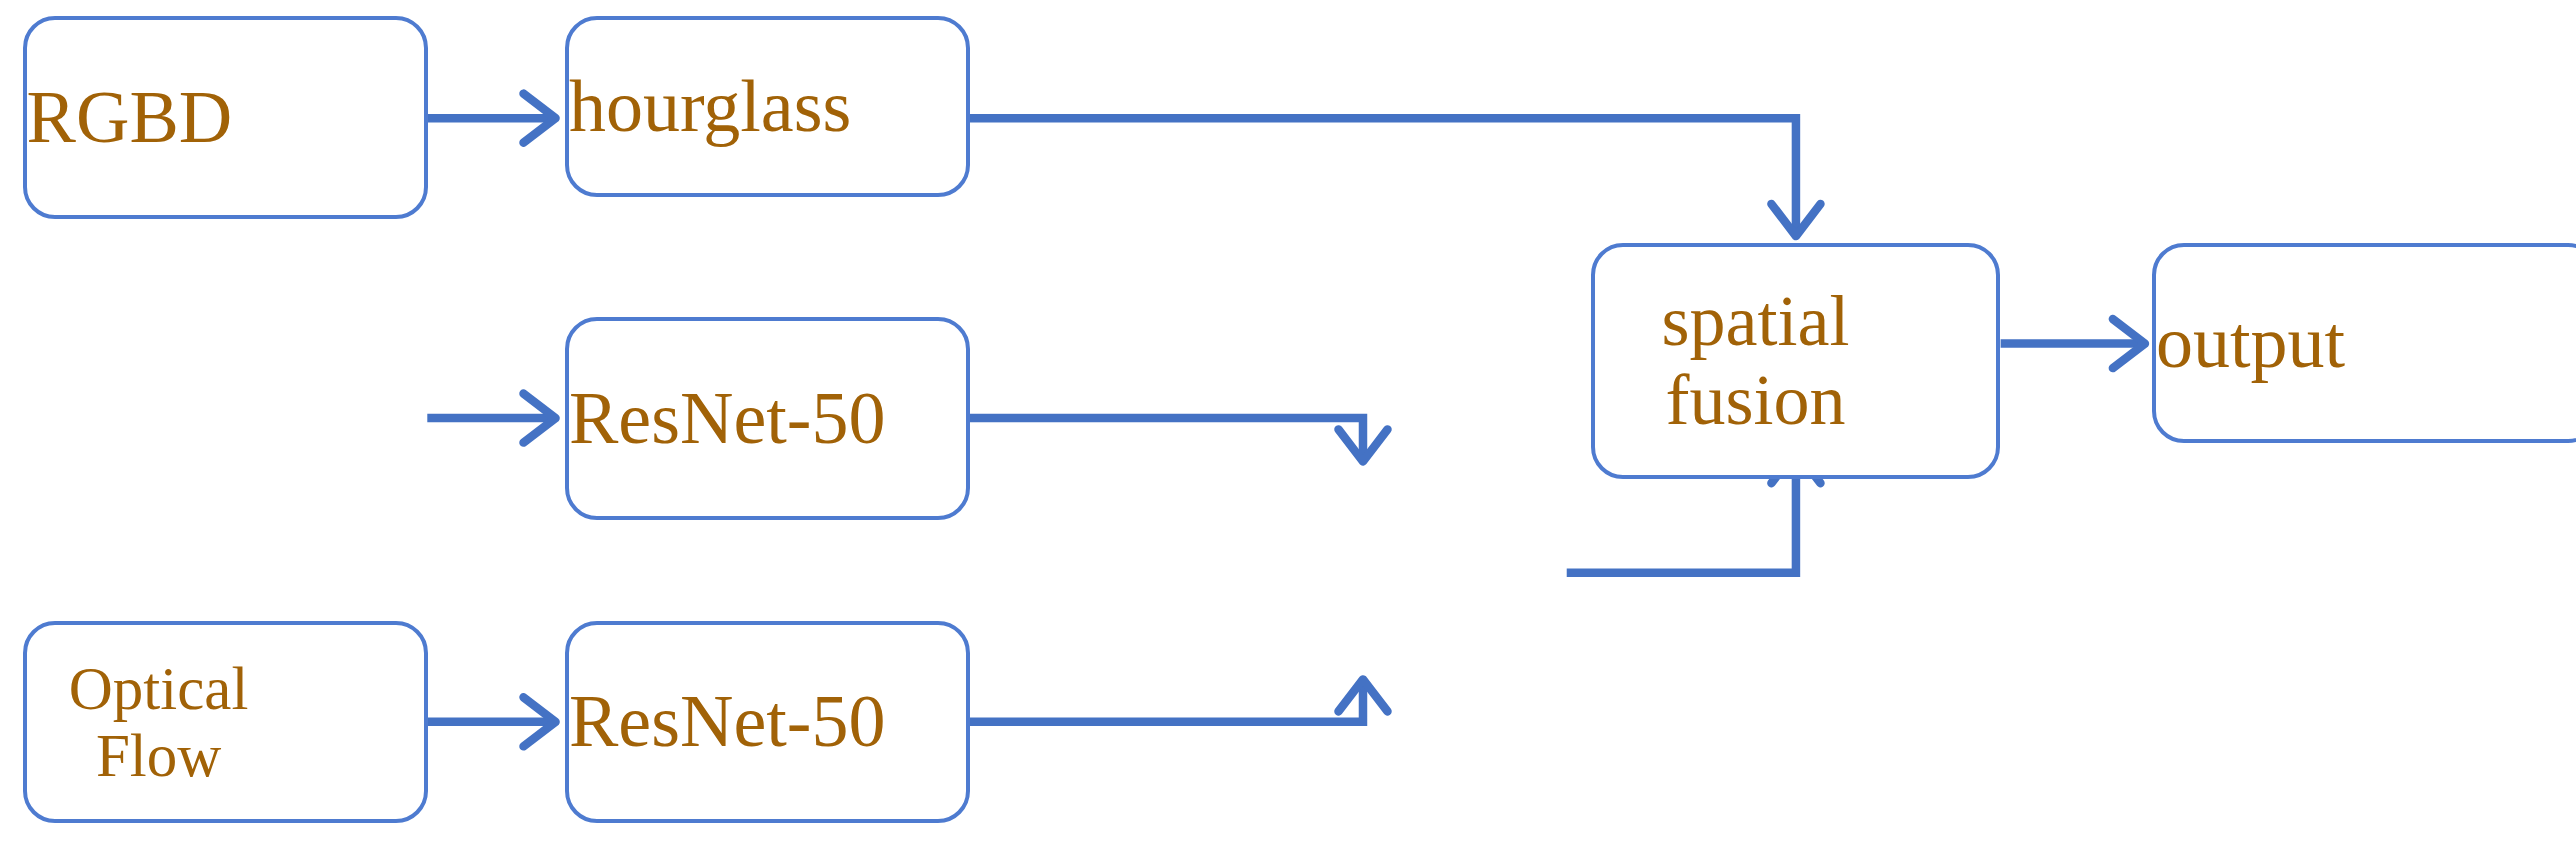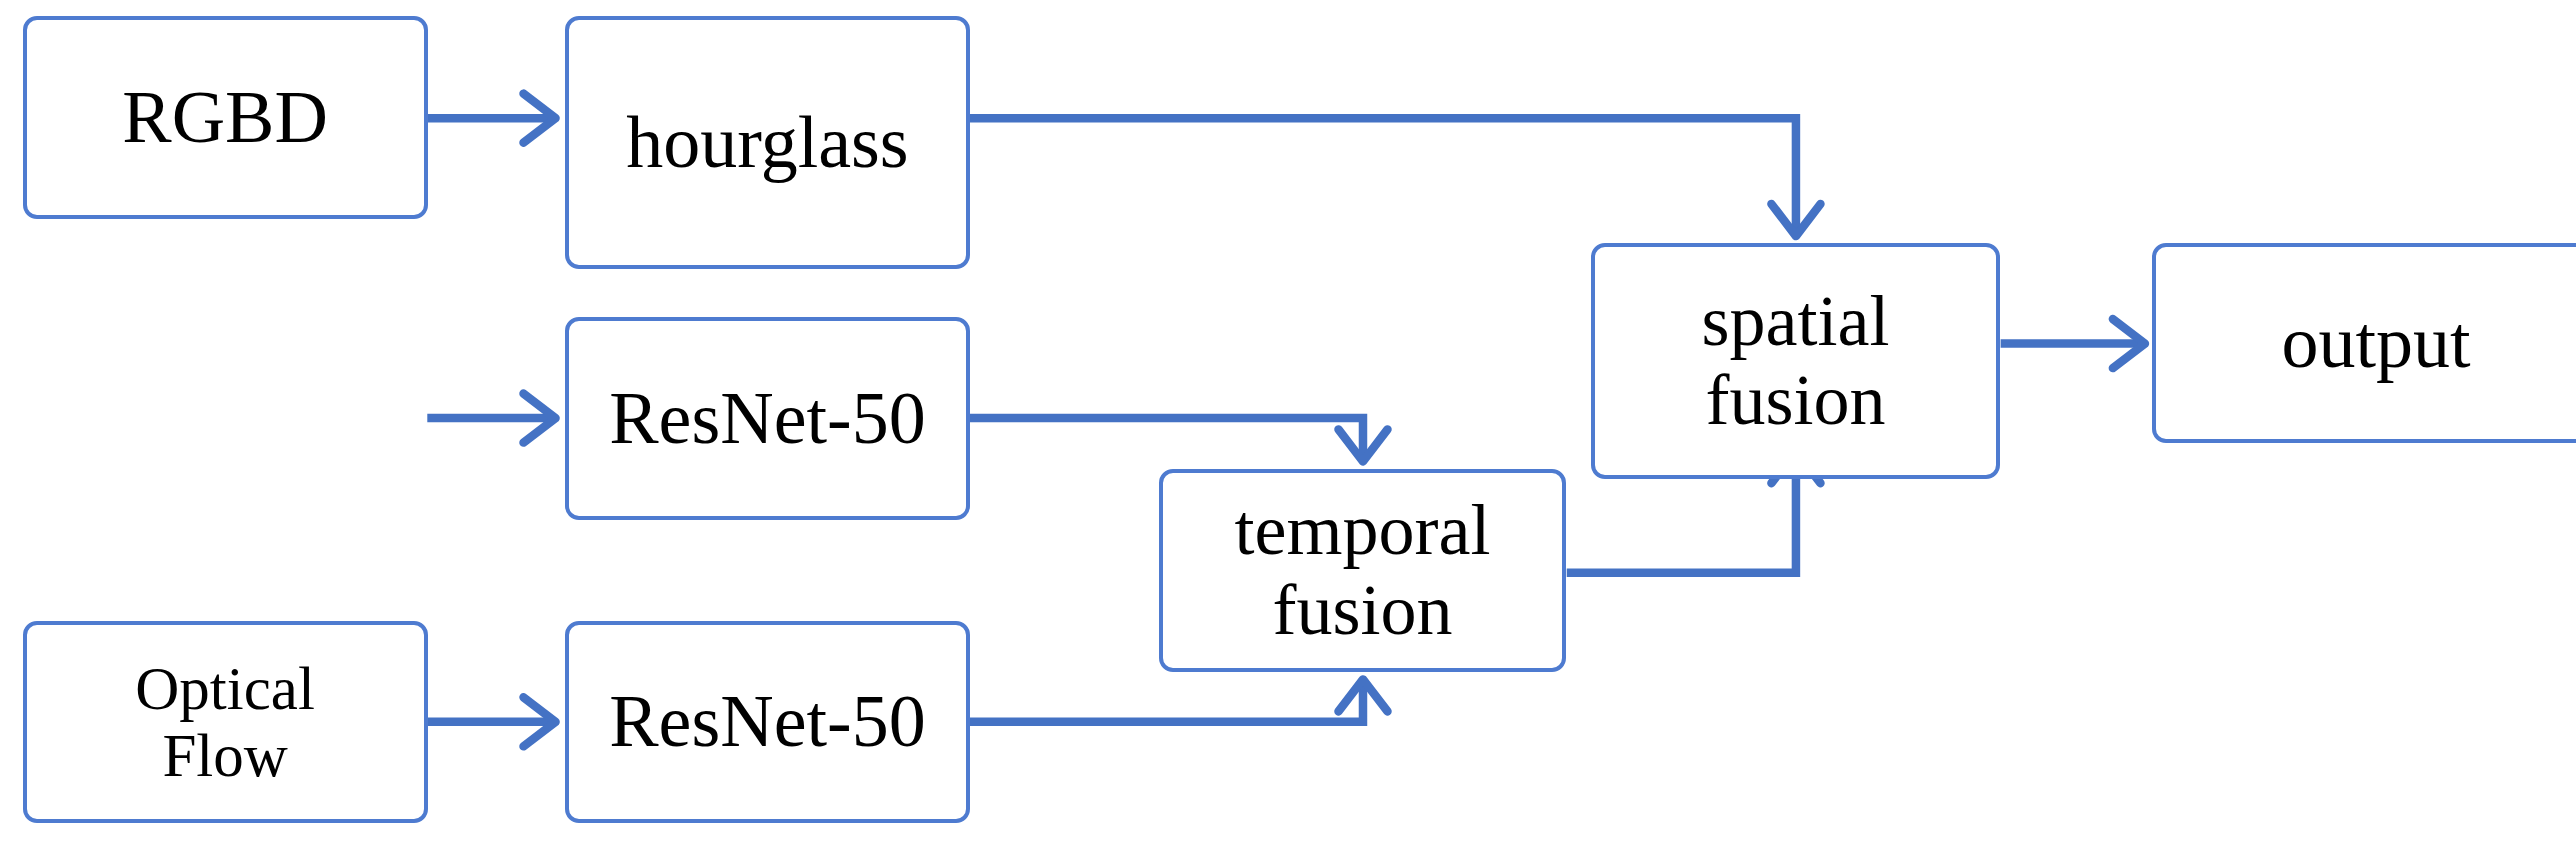--- a/index.html
+++ b/index.html
@@ -27,40 +27,40 @@
     fill: none;
     stroke: #4472C4;
     stroke-width: 9;
     stroke-linejoin: miter;
   }
   .node {
     position: absolute;
     box-sizing: border-box;
     background: #ffffff;
     border: 4.7px solid #4E7BD0;
-    border-radius: 14px;
+    border-radius: 32px;
     display: flex;
     align-items: center;
-    justify-content: center;
+    justify-content: flex-start;
     text-align: center;
-    color: #000000;
+    color: #a16207;
   }
   .node span {
     display: block;
     line-height: 1.1;
   }
   .font-lg  { font-size: 74px; }
   .font-md  { font-size: 72px; }
   .font-sm  { font-size: 61px; }
   .wrap-md span { max-width: 321px; }
   .wrap-sm span { max-width: 264px; }
 
   
   #node-rgbd          { left: 22.6px;   top: 16px;  width: 405px; height: 203px; }
-  #node-hourglass     { left: 565px;  top: 16px;  width: 405px; height: 253px; }
+  #node-hourglass     { left: 565px;  top: 16px;  width: 405px; height: 181px; }
   #node-rgb           { left: 22.6px;   top: 317px; width: 405px; height: 203px; }
   #node-resnet-top    { left: 565px;  top: 317px; width: 405px; height: 203px; }
   #node-optical-flow  { left: 22.6px;   top: 621px; width: 405px; height: 202px; }
   #node-resnet-bottom { left: 565px;  top: 621px; width: 405px; height: 202px; }
   #node-temporal      { left: 1159px; top: 469px; width: 407px; height: 203px; }
   #node-spatial       { left: 1591px; top: 243px; width: 409px; height: 236px; }
   #node-output        { left: 2152px; top: 243px; width: 448px; height: 200px; font-family: Liberation Serif, serif; }
 </style>
 </head>
 <body>
@@ -98,23 +98,20 @@
   </div>
 
   <div class="node font-sm wrap-sm" id="node-optical-flow">
     <span>Optical Flow</span>
   </div>
 
   <div class="node font-lg" id="node-resnet-bottom">
     <span>ResNet-50</span>
   </div>
 
-  <div class="node font-md wrap-md" id="node-temporal">
-    <span>temporal fusion</span>
-  </div>
 
   <div class="node font-md wrap-md" id="node-spatial">
     <span>spatial fusion</span>
   </div>
 
   <div class="node font-lg" id="node-output">
     <span>output</span>
   </div>
 
 </div>

